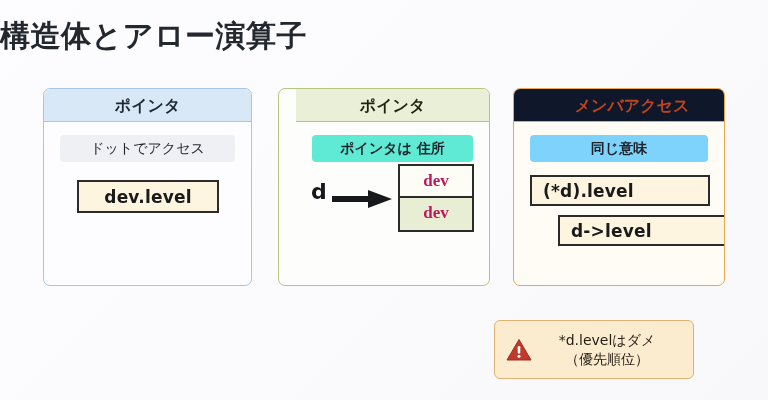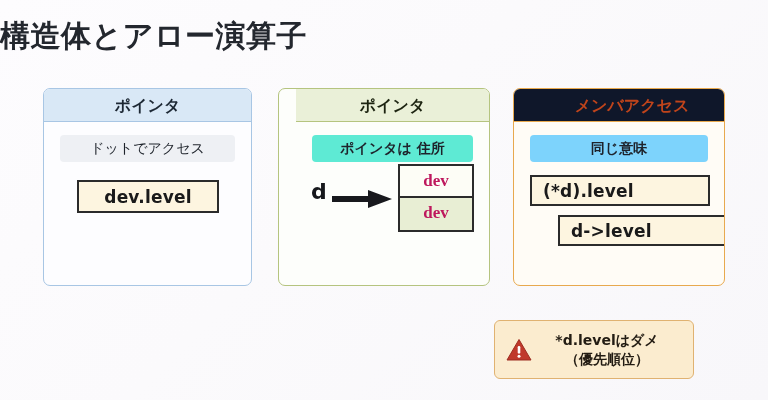--- a/index.html
+++ b/index.html
@@ -217,21 +217,21 @@
   #warn-icon {
     flex: 0 0 auto;
     width: 26px;
     height: 24px;
     margin-right: 7px;
   }
   .warn-text {
     flex: 1 1 auto;
     text-align: center;
     font-size: 14px;
-    font-weight: bold;
+    font-weight: normal;
     color: #231c13;
     line-height: 1.35;
     padding-right: 18px;
   }
   .warn-line2 { display: block; }
 </style>
 </head>
 <body>
 
 <div class="slide">

